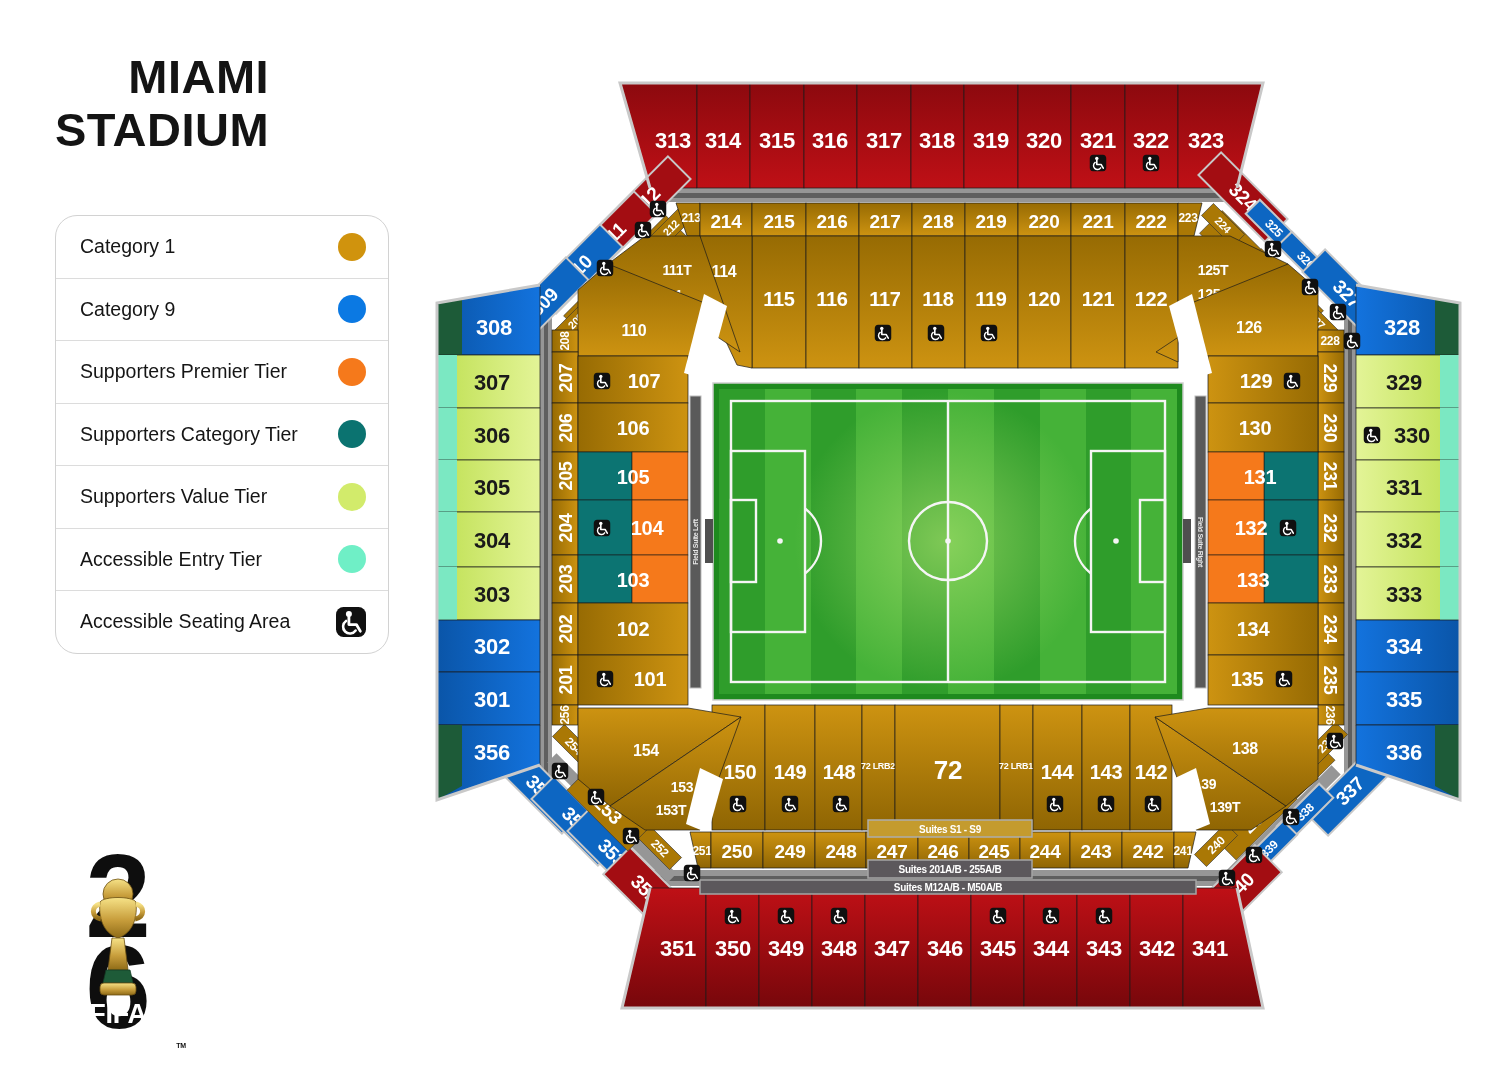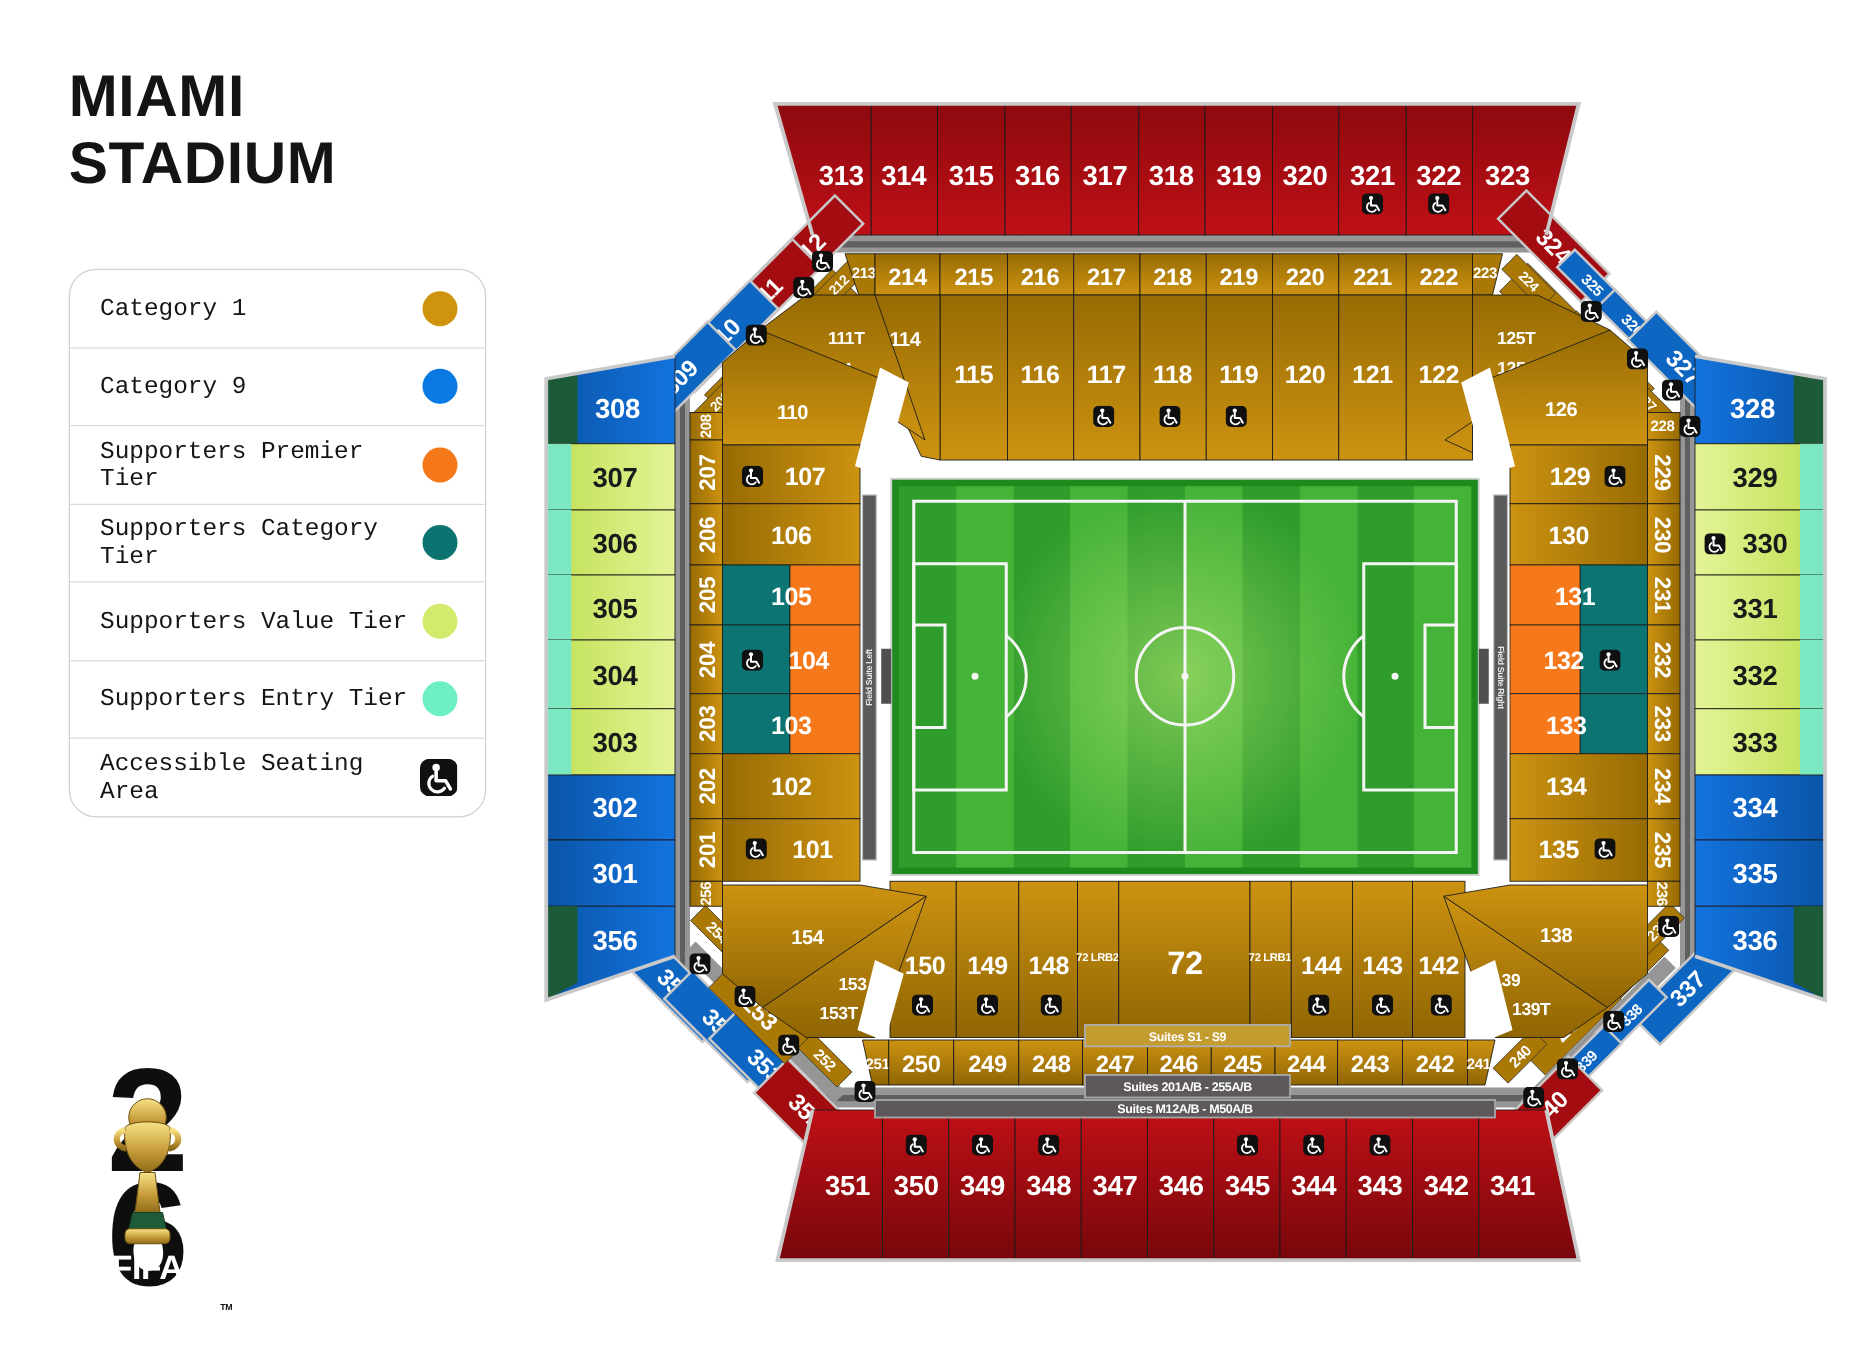--- a/index.html
+++ b/index.html
@@ -1,23 +1,23 @@
 <!DOCTYPE html>
 <html><head>
 <meta charset="utf-8">
 <style>
   html,body{margin:0;padding:0;background:#fff;}
   #page{position:relative;width:1500px;height:1080px;background:#fff;overflow:hidden;
-        font-family:"Liberation Sans",sans-serif;}
+        font-family:"Liberation Sans",sans-serif;text-align:right;}
   #title{position:absolute;left:55px;top:50px;font-size:47px;font-weight:900;
          line-height:53px;color:#141414;letter-spacing:.5px;}
   #legend{position:absolute;left:55px;top:215px;width:332px;background:#fff;
           border:1.5px solid #D2D2D2;border-radius:22px;overflow:hidden;}
   .lrow{display:flex;align-items:center;justify-content:space-between;height:61.5px;
-        padding:0 22px 0 24px;border-top:1px solid #DCDCDC;font-family:Liberation Mono, monospace;}
+        padding:0 22px 0 24px;border-top:1px solid #DCDCDC;}
   .lrow:first-child{border-top:none;}
   .llabel{font-size:19.5px;color:#151515;}
   .ldot{width:28px;height:28px;border-radius:50%;flex:0 0 auto;}
   .licon{width:30px;height:30px;flex:0 0 auto;}
   #stadium{position:absolute;left:0;top:0;}
   svg text{font-family:"Liberation Sans",sans-serif;font-weight:700;letter-spacing:-.3px;}
   #logo{position:absolute;left:48px;top:842px;}
 </style>
 </head>
 <body>
@@ -43,21 +43,21 @@
       </div>
       <div class="lrow">
         <span class="llabel">Supporters Category Tier</span>
         <span class="ldot" style="background: rgb(11, 115, 112);"></span>
       </div>
       <div class="lrow">
         <span class="llabel">Supporters Value Tier</span>
         <span class="ldot" style="background: rgb(210, 235, 107);"></span>
       </div>
       <div class="lrow">
-        <span class="llabel">Supporters Entry Tier</span>
+        <span class="llabel">Accessible Entry Tier</span>
         <span class="ldot" style="background: rgb(111, 239, 198);"></span>
       </div>
       <div class="lrow">
         <span class="llabel">Accessible Seating Area</span>
         <svg class="licon" viewBox="0 0 20 20">
           <use href="#wc"></use>
         </svg>
       </div>
     </div>
 

